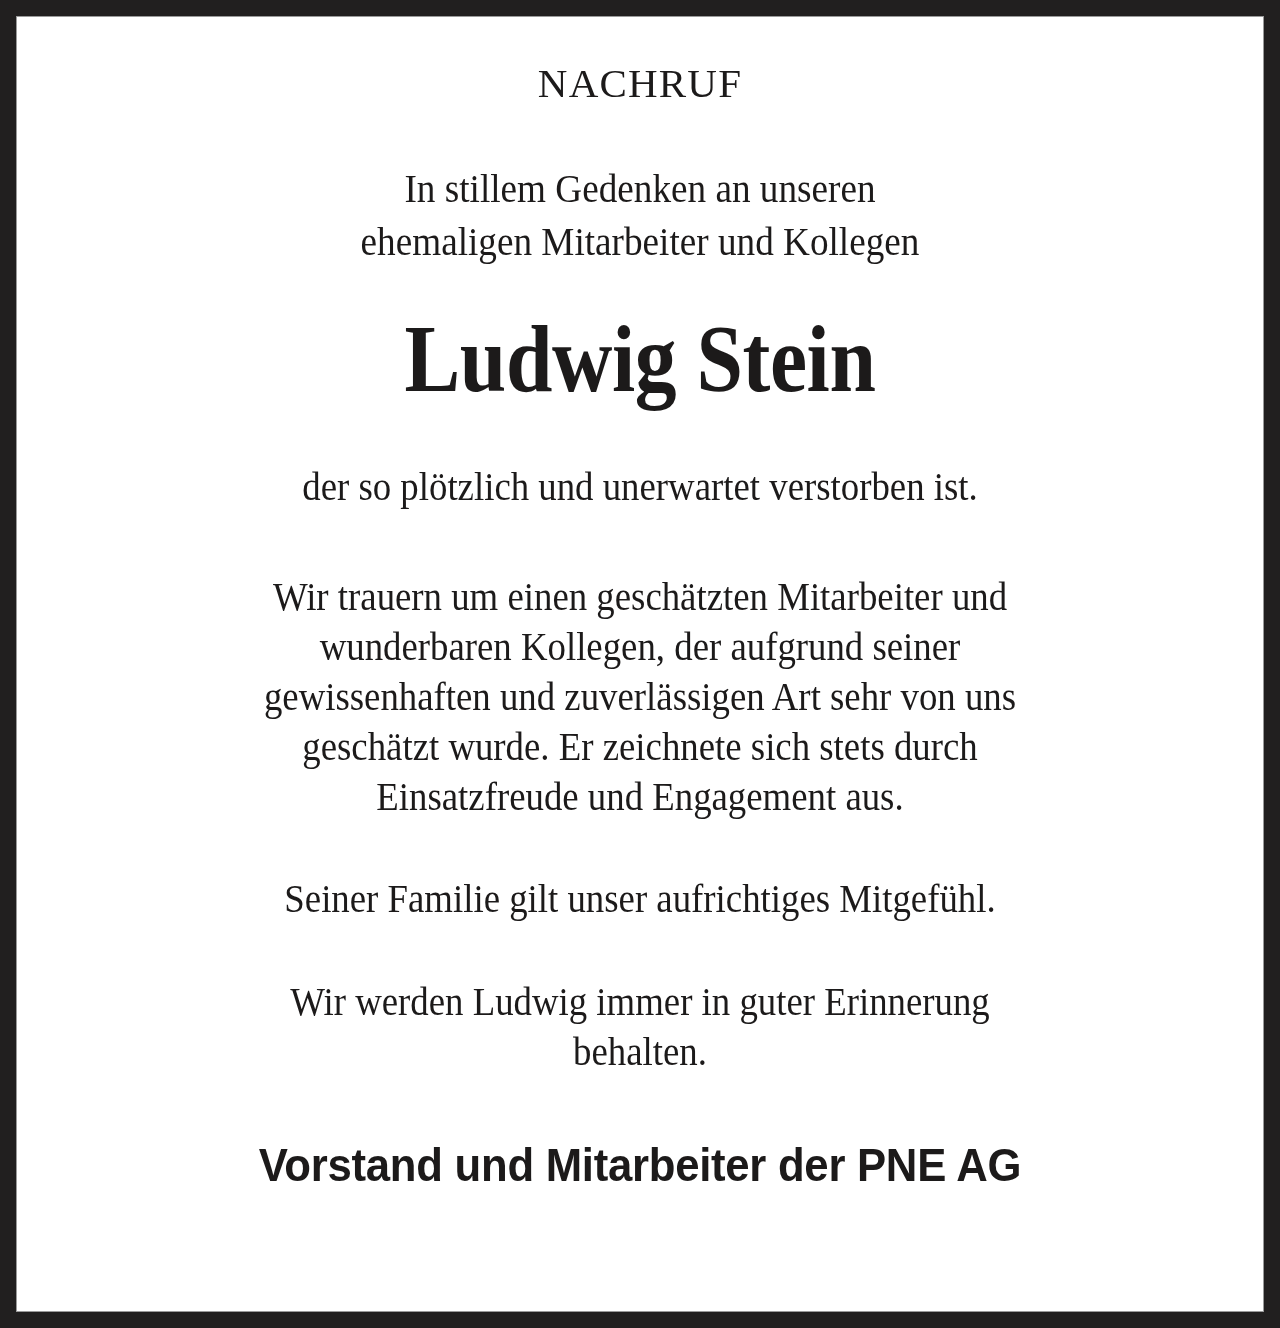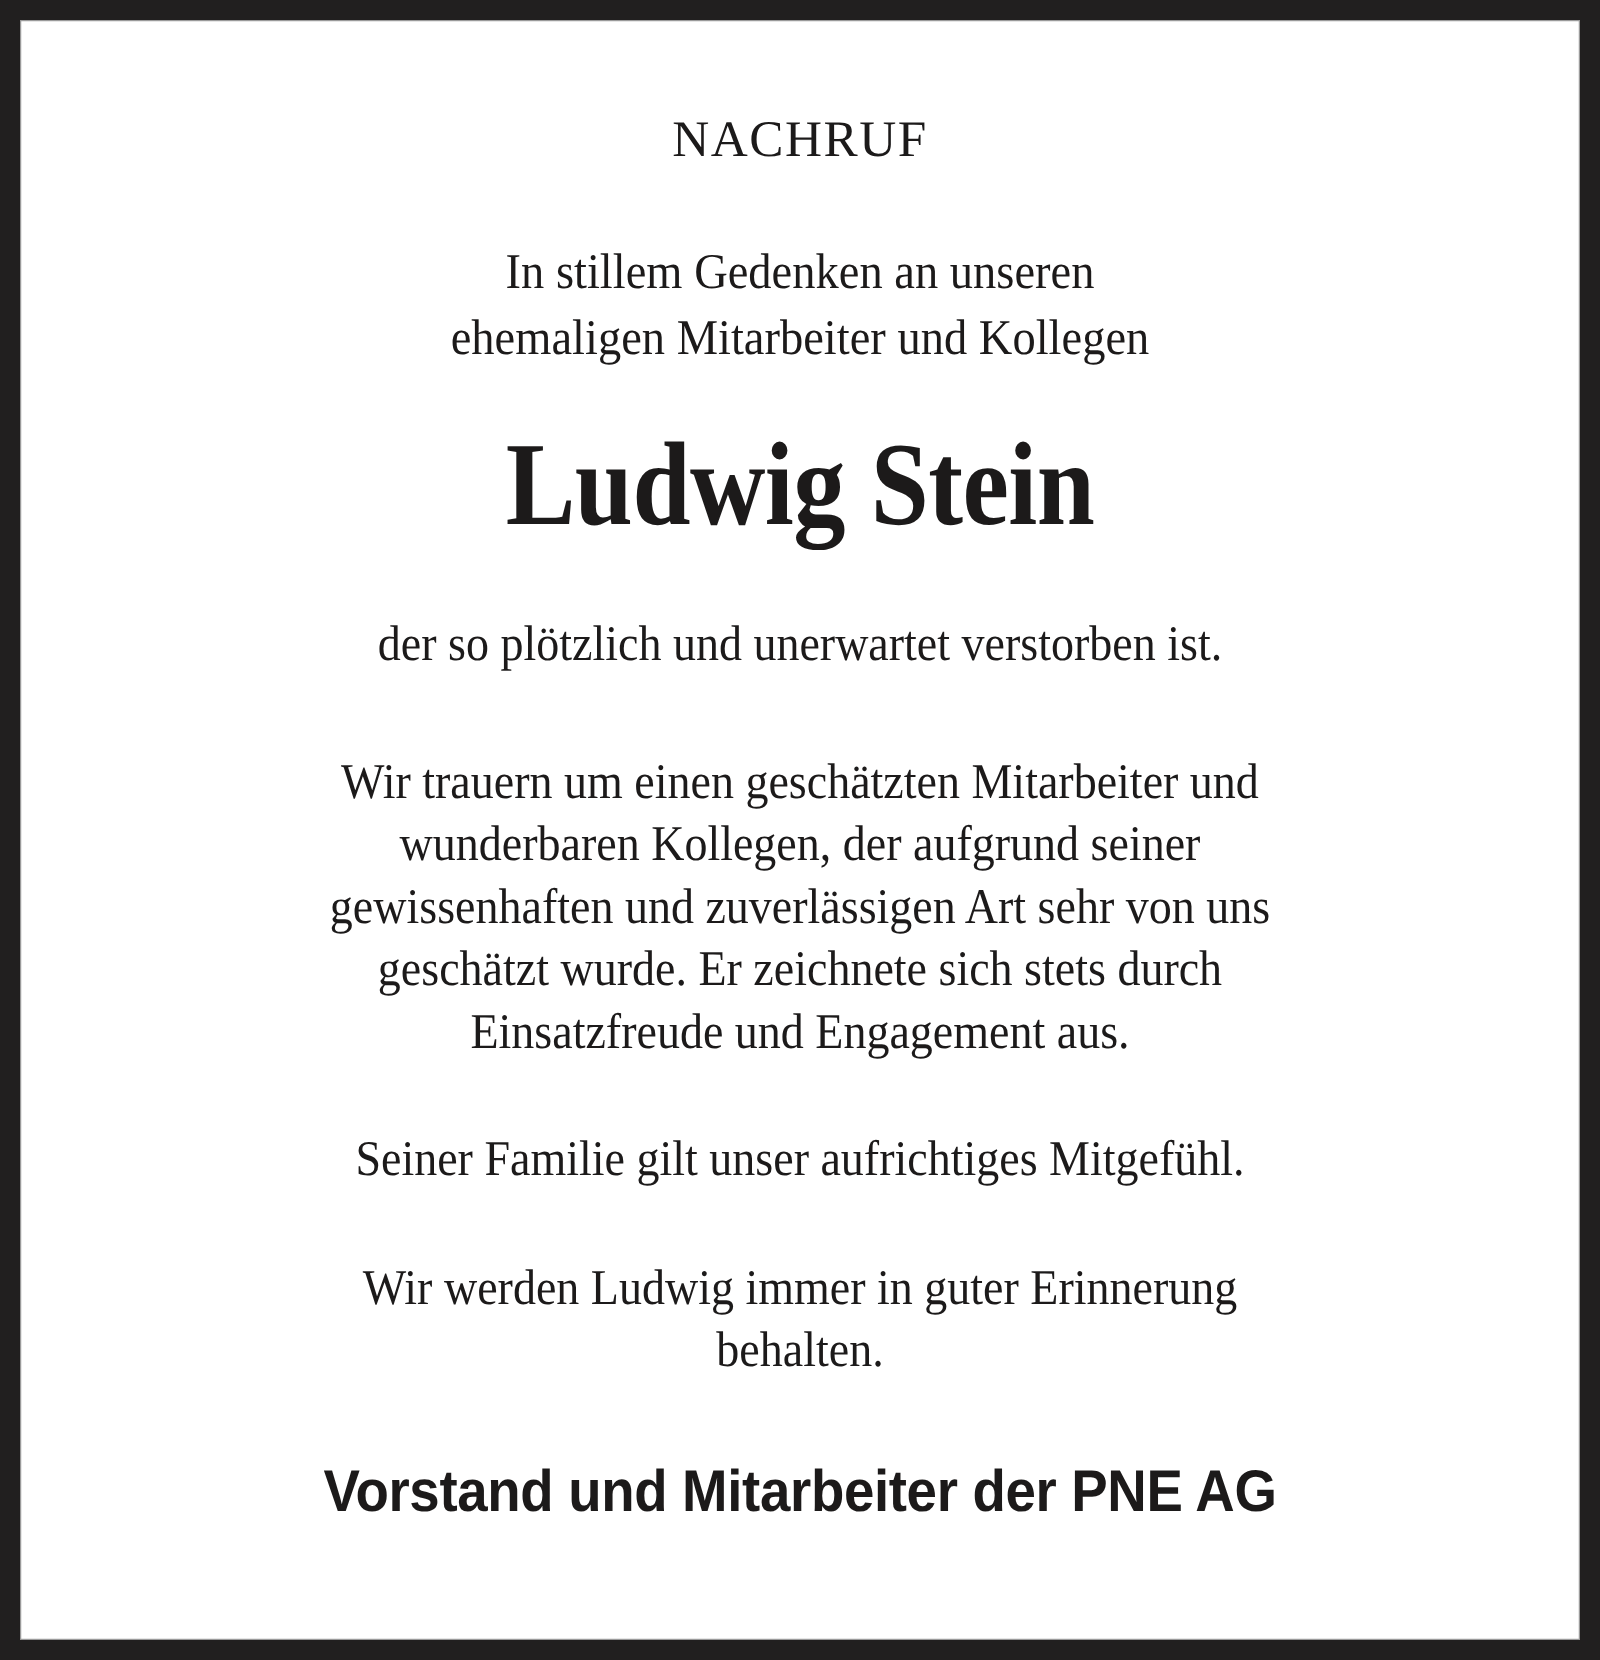--- a/index.html
+++ b/index.html
@@ -37,21 +37,21 @@
   .block {
     width: 100%;
     text-align: center;
     color: #1c1a1a;
     font-family: "Liberation Serif", "DejaVu Serif", serif;
     -webkit-font-smoothing: antialiased;
   }
 
   
   #notice-heading {
-    margin-top: 72px;
+    margin-top: 44px;
     font-size: 41px;
     font-weight: 400;
     letter-spacing: 1.2px;
     line-height: 1.1;
   }
 
   
   #memorial-intro {
     margin-top: 57px;
     font-size: 40px;

